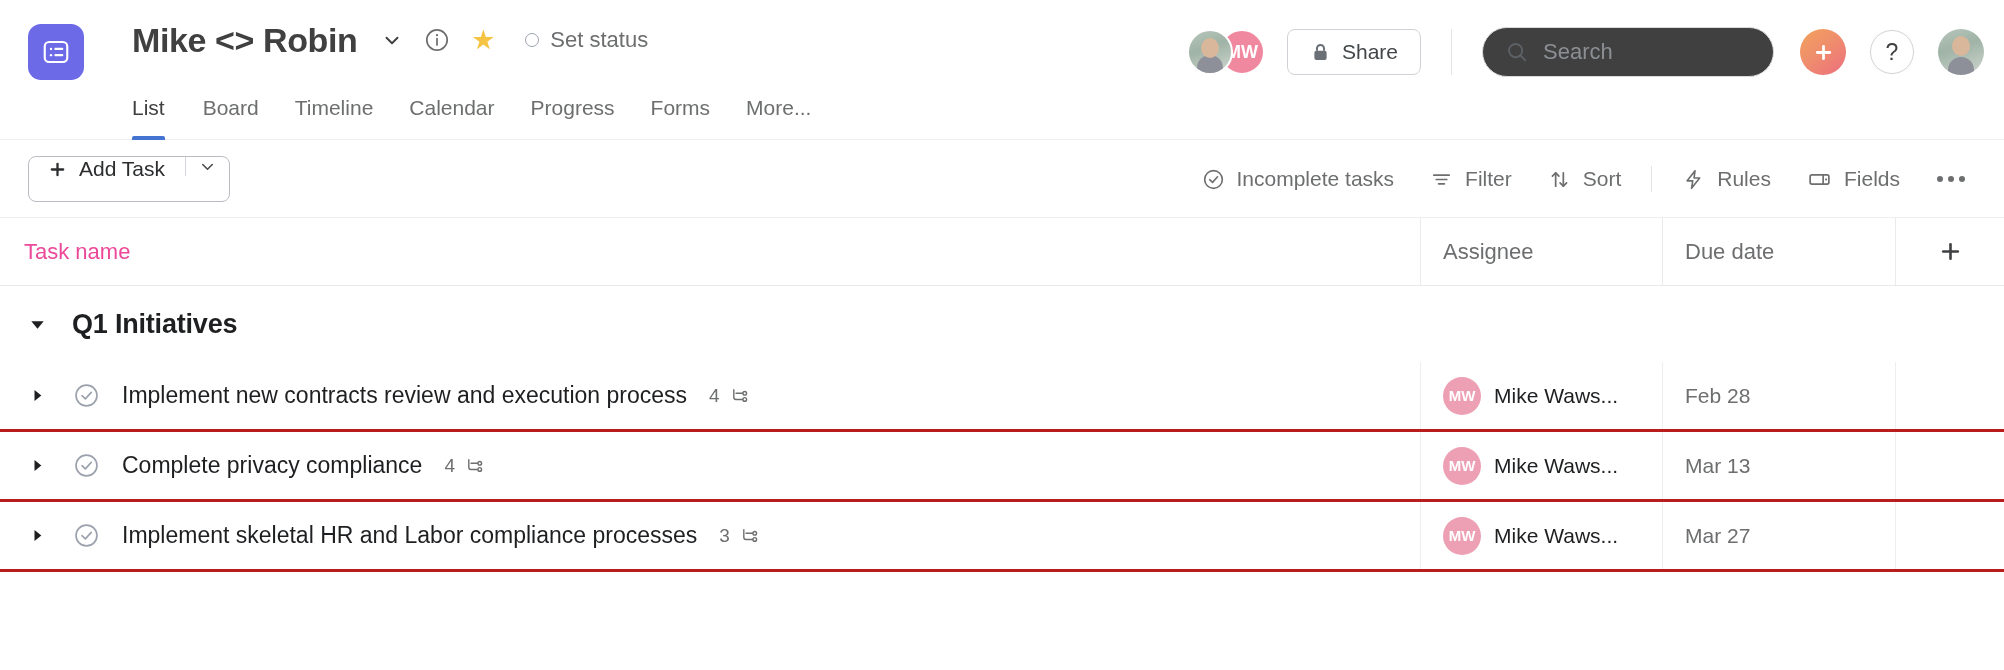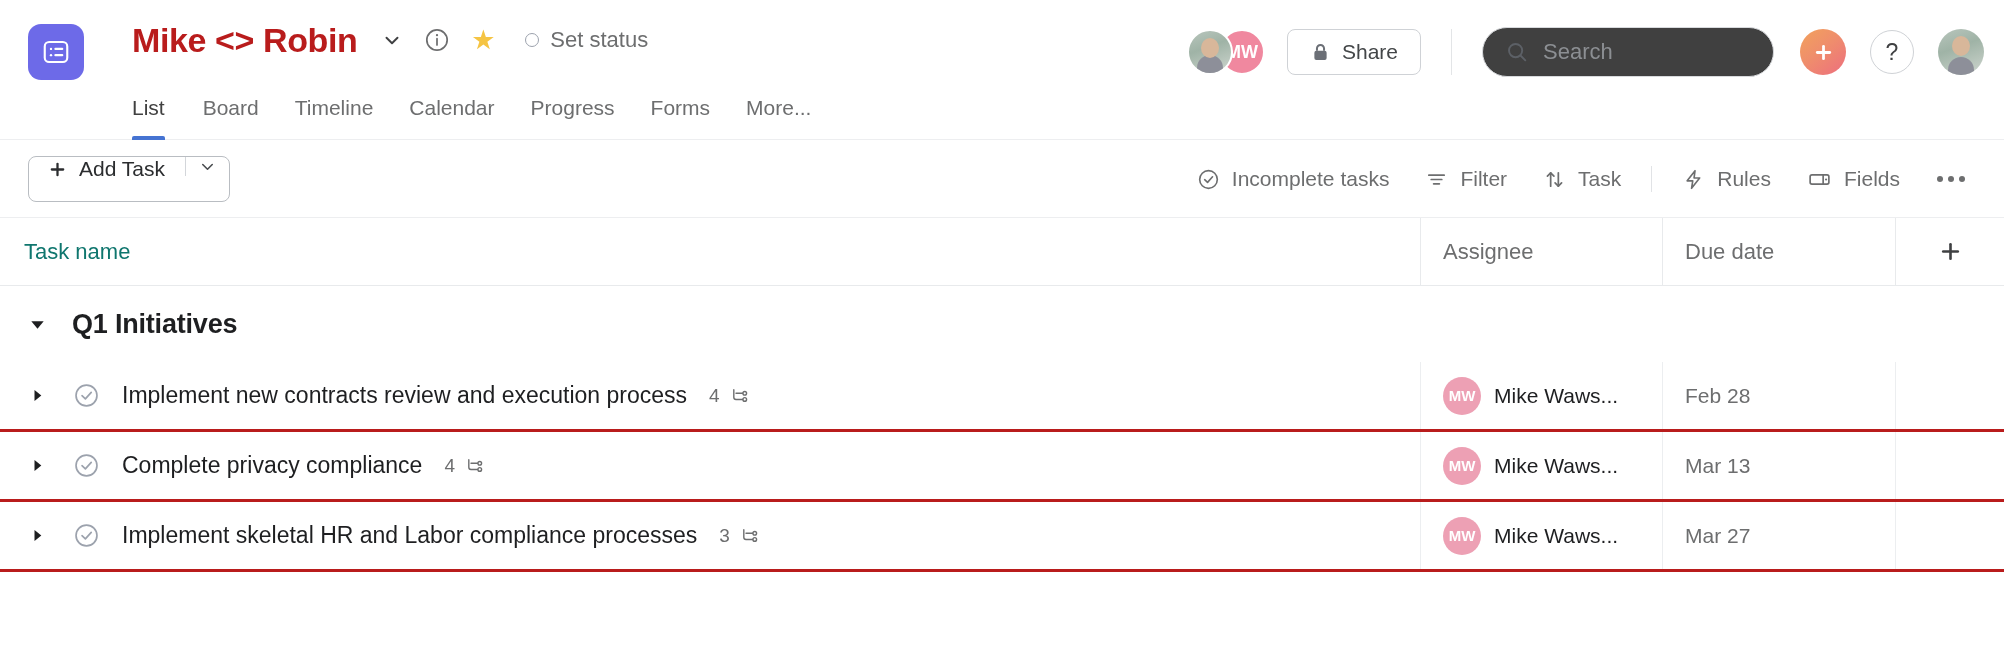--- a/index.html
+++ b/index.html
@@ -33,21 +33,21 @@
 
   .title-row {
     position: absolute;
     left: 132px; top: 16px;
     display: flex; align-items: center; gap: 0px;
     height: 48px;
   }
   .proj-title {
     font-size: 34px;
     font-weight: 700;
-    color: #b91c1c;
+    color: #404040;
     letter-spacing: -0.4px;
     white-space: nowrap;
   }
   .chev-btn {
     margin-left: 18px;
     width: 34px; height: 34px;
     display:flex; align-items:center; justify-content:center;
     border-radius: 6px;
     cursor: pointer;
   }
@@ -276,21 +276,21 @@
   .col-head {
     height: 68px;
     display: flex;
     border-bottom: 1px solid #e8eaec;
     position: relative;
   }
   .col-name {
     width: 1420px;
     display:flex; align-items:center;
     padding-left: 24px;
-    font-size: 22px; color: #0f766e;
+    font-size: 22px; color: #ec4899;
   }
   .col-assignee {
     width: 242px;
     display:flex; align-items:center;
     padding-left: 22px;
     font-size: 22px; color: #6d6e6f;
     border-left: 1px solid #e8eaec;
   }
   .col-due {
     width: 233px;
@@ -524,21 +524,21 @@
         <span>Filter</span>
       </div>
 
       <div class="tb-item">
         <svg width="23" height="23" viewBox="0 0 24 24" fill="none" stroke="#6d6e6f" stroke-width="1.8" stroke-linecap="round" stroke-linejoin="round">
           <line x1="8" y1="19" x2="8" y2="5"></line>
           <polyline points="4.6 8.4 8 5 11.4 8.4"></polyline>
           <line x1="16" y1="5" x2="16" y2="19"></line>
           <polyline points="12.6 15.6 16 19 19.4 15.6"></polyline>
         </svg>
-        <span>Task</span>
+        <span>Sort</span>
       </div>
 
       <div class="tb-sep"></div>
 
       <div class="tb-item">
         <svg width="23" height="23" viewBox="0 0 24 24" fill="none" stroke="#6d6e6f" stroke-width="1.7" stroke-linejoin="round" stroke-linecap="round">
           <polygon points="13.6 2.8 5.4 13.4 11.2 13.4 10 21.2 18.4 10.4 12.6 10.4"></polygon>
         </svg>
         <span>Rules</span>
       </div>

